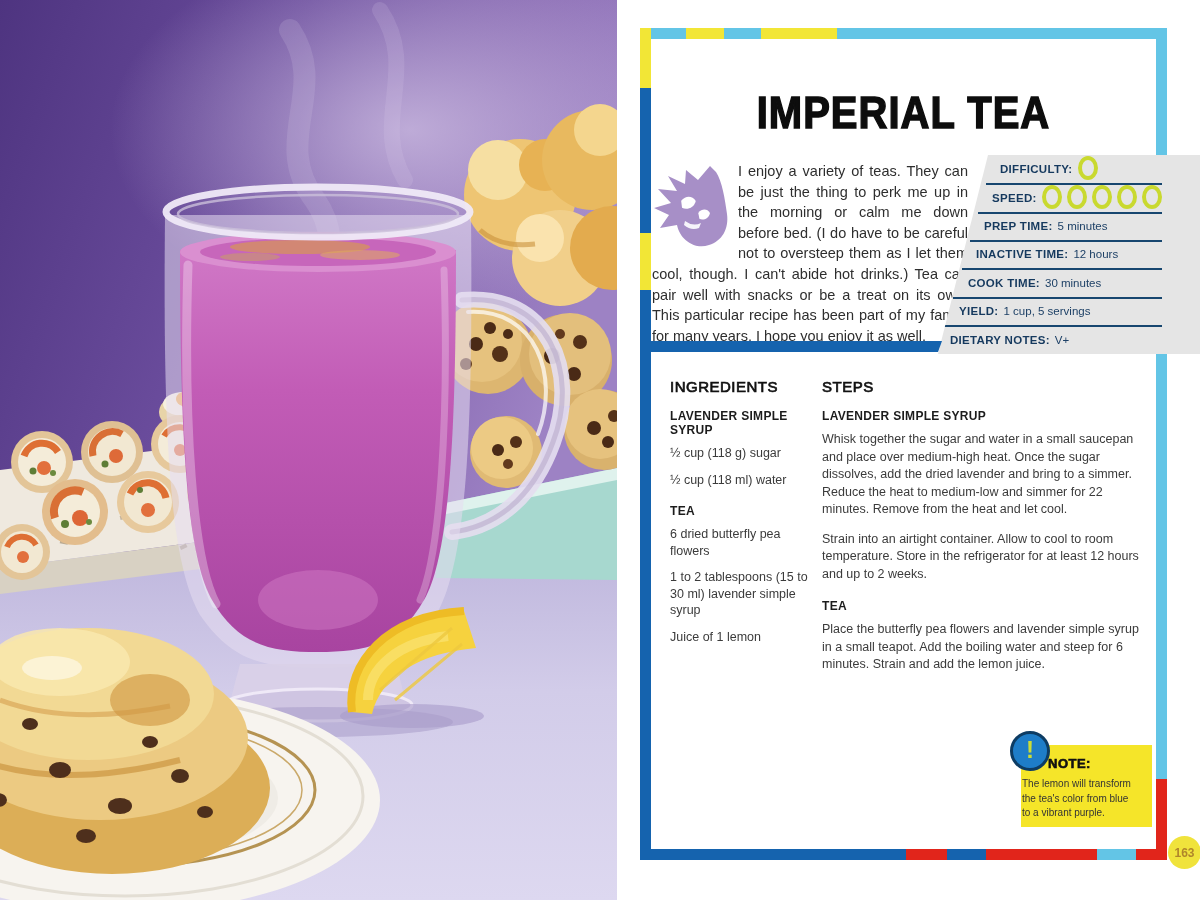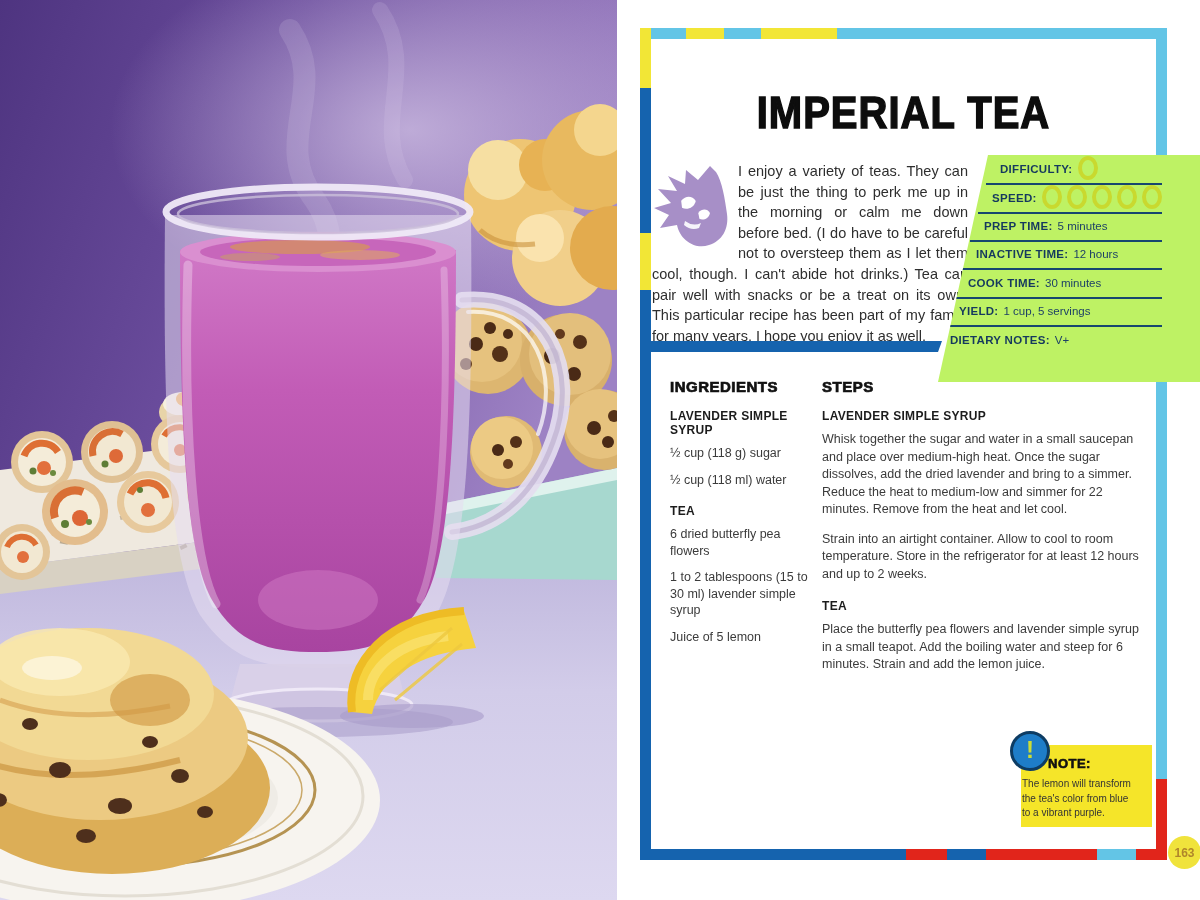--- a/index.html
+++ b/index.html
@@ -21,34 +21,34 @@
     #e1251b 65.7% 86.7%,#63c5e6 86.7% 94.1%,#e1251b 94.1% 100%);}
   
   .page-title{position:absolute;left:650px;top:88px;width:507px;margin:0;text-align:center;
     font-size:40px;font-weight:bold;color:#0d0d0d;letter-spacing:1px;
     transform:scaleY(1.1);transform-origin:top center;-webkit-text-stroke:1.3px #0d0d0d;}
   
   .intro{position:absolute;left:652px;top:161px;width:316px;font-size:14.5px;line-height:20.6px;
     color:#2e2e2e;text-align:justify;}
   .char-icon{float:left;width:80px;height:92px;margin:2px 6px 2px 0;}
   
-  .stats-box{position:absolute;left:938px;top:155px;width:262px;height:227px;background:#bef264;
+  .stats-box{position:absolute;left:938px;top:155px;width:262px;height:199px;background:#e5e5e5;
     clip-path:polygon(50px 0,100% 0,100% 100%,0 100%);display:flex;flex-direction:column;}
   .stat-row{display:flex;align-items:center;height:28.4px;font-size:11.5px;color:#15395e;white-space:nowrap;}
   .stat-label{font-weight:bold;letter-spacing:.3px;margin-right:5px;}
   .stat-value{font-weight:normal;color:#1d4066;}
   .ring{display:inline-block;width:12px;height:16px;border:4px solid #c9d92f;border-radius:50%;
     margin-right:5px;}
   .rings{display:inline-flex;align-items:center;transform:translateY(-1px);}
   .stat-sep{position:absolute;height:2px;background:#17466f;}
   
   .blue-bar{position:absolute;left:650px;top:341px;width:292px;height:11px;background:#1563ae;
     clip-path:polygon(0 0,100% 0,calc(100% - 4px) 100%,0 100%);}
   
-  .col-head{margin:0 0 14px 0;font-size:15px;font-weight:bold;color:#111;
+  .col-head{margin:0 0 14px 0;font-size:15px;font-weight:normal;color:#111;
     letter-spacing:.5px;-webkit-text-stroke:.7px #111;}
   .ing-col{position:absolute;left:670px;top:378px;width:142px;}
   .steps-col{position:absolute;left:822px;top:378px;width:318px;}
   .sub-head{margin:16px 0 8px 0;font-size:12px;font-weight:bold;color:#1c1c1c;letter-spacing:.3px;}
   .sub-head.first{margin-top:0;}
   .ing-item{margin:0 0 10px 0;font-size:12.5px;line-height:16.5px;color:#3b3b3b;}
   .step-para{margin:0 0 12px 0;font-size:12.5px;line-height:17.5px;color:#3b3b3b;}
   
   .note-box{position:absolute;left:1021px;top:745px;width:131px;height:82px;background:#f5e529;}
   .note-head{position:absolute;left:27px;top:11px;margin:0;font-size:13px;font-weight:bold;color:#111;
@@ -360,21 +360,21 @@
     <div class="blue-bar"></div>
 
     <div class="ing-col">
       <h2 class="col-head">INGREDIENTS</h2>
       <h3 class="sub-head first">LAVENDER SIMPLE SYRUP</h3>
       <p class="ing-item">½ cup (118 g) sugar</p>
       <p class="ing-item">½ cup (118 ml) water</p>
       <h3 class="sub-head">TEA</h3>
       <p class="ing-item">6 dried butterfly pea flowers</p>
       <p class="ing-item">1 to 2 tablespoons (15 to 30 ml) lavender simple syrup</p>
-      <p class="ing-item">Juice of 5 lemon</p>
+      <p class="ing-item">Juice of 1 lemon</p>
     </div>
 
     <div class="steps-col">
       <h2 class="col-head">STEPS</h2>
       <h3 class="sub-head first">LAVENDER SIMPLE SYRUP</h3>
       <p class="step-para">Whisk together the sugar and water in a small saucepan and place over medium-high heat. Once the sugar dissolves, add the dried lavender and bring to a simmer. Reduce the heat to medium-low and simmer for 22 minutes. Remove from the heat and let cool.</p>
       <p class="step-para">Strain into an airtight container. Allow to cool to room temperature. Store in the refrigerator for at least 12 hours and up to 2 weeks.</p>
       <h3 class="sub-head">TEA</h3>
       <p class="step-para">Place the butterfly pea flowers and lavender simple syrup in a small teapot. Add the boiling water and steep for 6 minutes. Strain and add the lemon juice.</p>
     </div>

